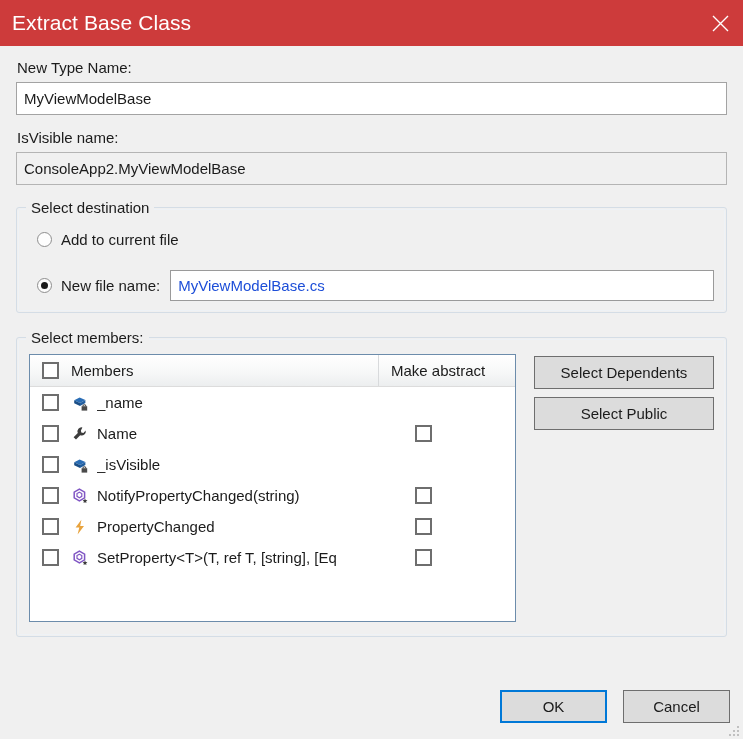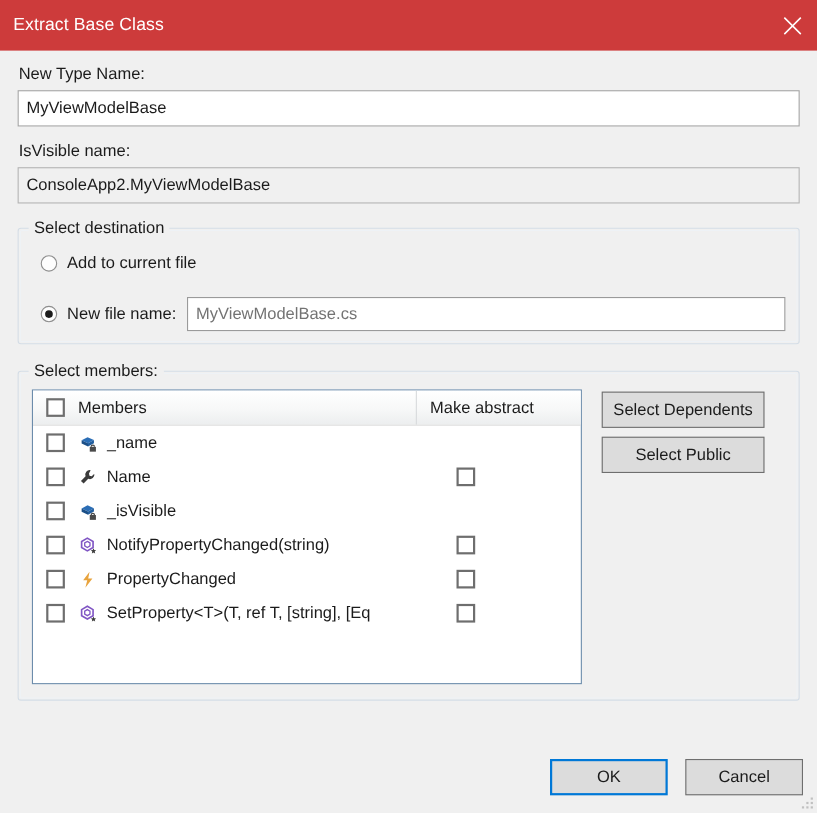--- a/index.html
+++ b/index.html
@@ -32,21 +32,21 @@
     min-height: 46px;
     background: #cd3b3b;
     display: flex;
     align-items: center;
     justify-content: space-between;
     padding: 0 0 0 12px;
     box-sizing: border-box;
   }
   .title-text {
     color: #ffffff;
-    font-size: 16px;
+    font-size: 21px;
     letter-spacing: 0.1px;
     white-space: nowrap;
   }
   .close-btn {
     width: 46px;
     height: 46px;
     display: flex;
     align-items: center;
     justify-content: center;
     cursor: default;
@@ -155,21 +155,21 @@
   .file-input {
     box-sizing: border-box;
     flex: 1;
     margin-left: 10px;
     height: 31px;
     border: 1px solid #9a9a9a;
     background: #ffffff;
     padding: 0 7px;
     font-size: 15px;
     line-height: 29px;
-    color: #737373;
+    color: #1d4ed8;
     white-space: nowrap;
     overflow: hidden;
     outline: none;
     font-family: "Liberation Sans", sans-serif;
   }
 
   
   .members-area {
     display: flex;
     align-items: flex-start;
@@ -276,21 +276,21 @@
     border: 1px solid #6e6e6e;
     box-sizing: border-box;
     cursor: default;
     white-space: nowrap;
     display: flex;
     align-items: center;
     justify-content: center;
     padding: 0 8px;
   }
   .side-buttons .btn {
-    width: 148px;
+    width: 180px;
     height: 33px;
   }
 
   
   .footer {
     position: absolute;
     right: 13px;
     bottom: 16px;
     display: flex;
     gap: 16px;

